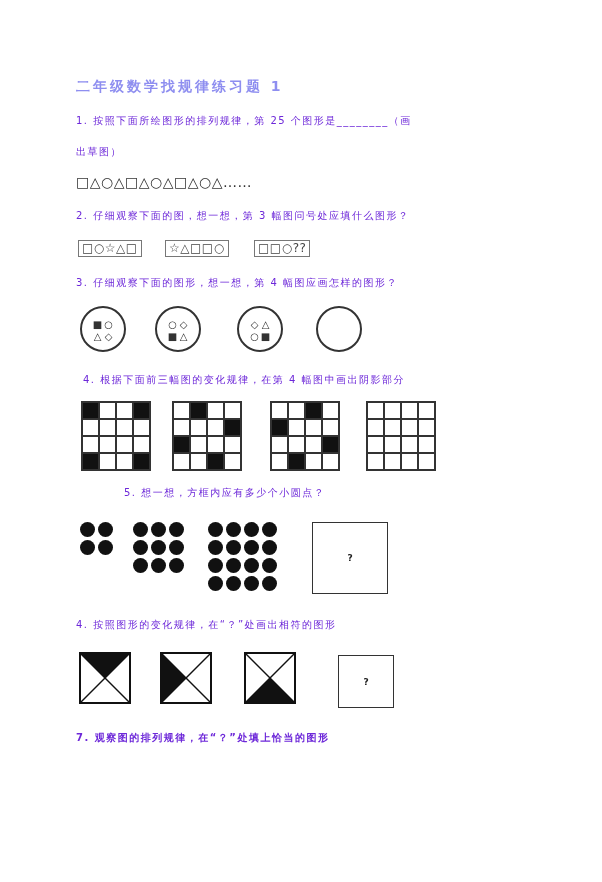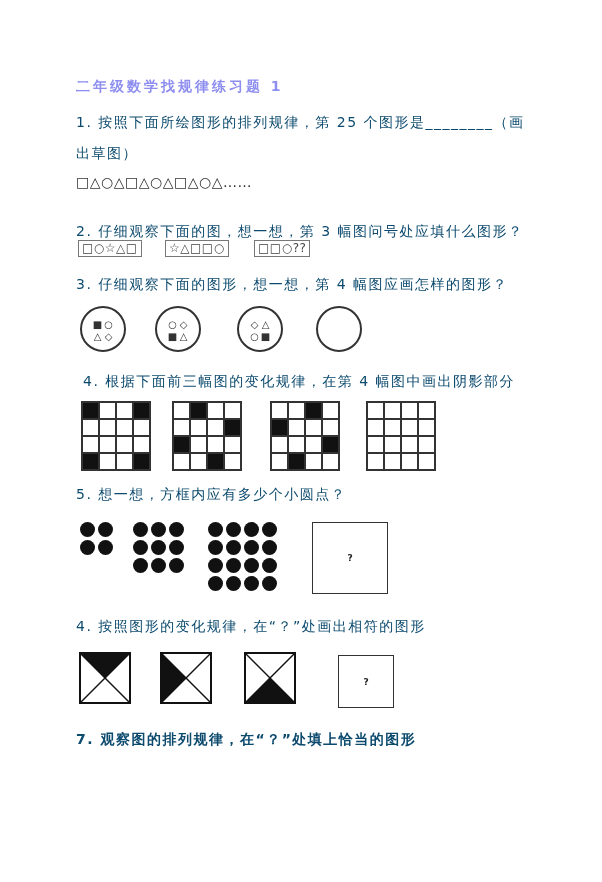--- a/index.html
+++ b/index.html
@@ -1,39 +1,39 @@
 <!DOCTYPE html>
 <html><head>
 <meta charset="utf-8">
 <style>
   html,body{margin:0;padding:0;background:#fff;}
   body{width:602px;height:882px;position:relative;overflow:hidden;font-family:"DejaVu Sans","Liberation Sans",sans-serif;color:#333;}
   .abs{position:absolute;}
   .title{left:76px;top:78px;font-size:14px;font-weight:bold;letter-spacing:3px;color:#8e8ef0;text-align:center;}
-  .q{left:76px;font-size:14px;letter-spacing:1.5px;color:#0c4a6e;white-space:nowrap;}
+  .q{left:76px;font-size:10px;letter-spacing:1.5px;color:#6d28d9;white-space:nowrap;}
   .seq{left:76px;top:174px;font-size:14px;letter-spacing:0.5px;color:#333;}
   .boxseq{top:240px;height:15px;border:1px solid #777;padding:0 3px;font-size:12px;line-height:15px;color:#444;letter-spacing:0.5px;white-space:nowrap;}
   .circle{width:46px;height:46px;border:2px solid #333;border-radius:50%;top:306px;}
   .grid{top:401px;display:grid;grid-template-columns:repeat(4,17px);grid-template-rows:repeat(4,17px);border:1px solid #333;}
   .grid div{border:1px solid #333;box-sizing:border-box;background:#fff;}
   .grid div.on{background:#111;}
   .dots{display:grid;gap:3px;}
   .dot{width:15px;height:15px;border-radius:50%;background:#111;}
   .qbox{border:1.5px solid #333;font-size:9px;font-weight:bold;display:flex;align-items:center;justify-content:center;color:#222;}
 </style>
 </head>
 <body>
 
 <div class="abs title">二年级数学找规律练习题 1</div>
 
 <div class="abs q" style="top:114px;">1. 按照下面所绘图形的排列规律，第 25 个图形是________（画</div>
 <div class="abs q" style="top:145px;">出草图）</div>
 <div class="abs seq">□△○△□△○△□△○△……</div>
 
-<div class="abs q" style="top:209px;margin-top:14px;">2. 仔细观察下面的图，想一想，第 3 幅图问号处应填什么图形？</div>
+<div class="abs q" style="top:209px;">2. 仔细观察下面的图，想一想，第 3 幅图问号处应填什么图形？</div>
 <div class="abs boxseq" style="left:78px;">□○☆△□</div>
 <div class="abs boxseq" style="left:165px;">☆△□□○</div>
 <div class="abs boxseq" style="left:254px;">□□○??</div>
 
 <div class="abs q" style="top:276px;">3. 仔细观察下面的图形，想一想，第 4 幅图应画怎样的图形？</div>
 <div id="circles">
     <div class="abs circle" style="left: 80px; display: grid; grid-template-columns: 1fr 1fr; padding: 11px 10px; box-sizing: border-box; font-size: 10px; text-align: center; line-height: 12px;">
       <span>■</span>
       <span>○</span>
       <span>△</span>
@@ -123,21 +123,21 @@
       <div></div>
       <div></div>
       <div></div>
       <div></div>
       <div></div>
       <div></div>
       <div></div>
     </div>
   </div>
 
-<div class="abs q" style="top:486px;">5. 想一想，方框内应有多少个小圆点？</div>
+<div class="abs q" style="top:486px;margin-left:48px;">5. 想一想，方框内应有多少个小圆点？</div>
 <div id="dotgrids">
     <div class="abs dots" style="left: 80px; top: 522px; grid-template-columns: repeat(2, 15px);">
       <div class="dot"></div>
       <div class="dot"></div>
       <div class="dot"></div>
       <div class="dot"></div>
     </div>
     <div class="abs dots" style="left: 133px; top: 522px; grid-template-columns: repeat(3, 15px);">
       <div class="dot"></div>
       <div class="dot"></div>

